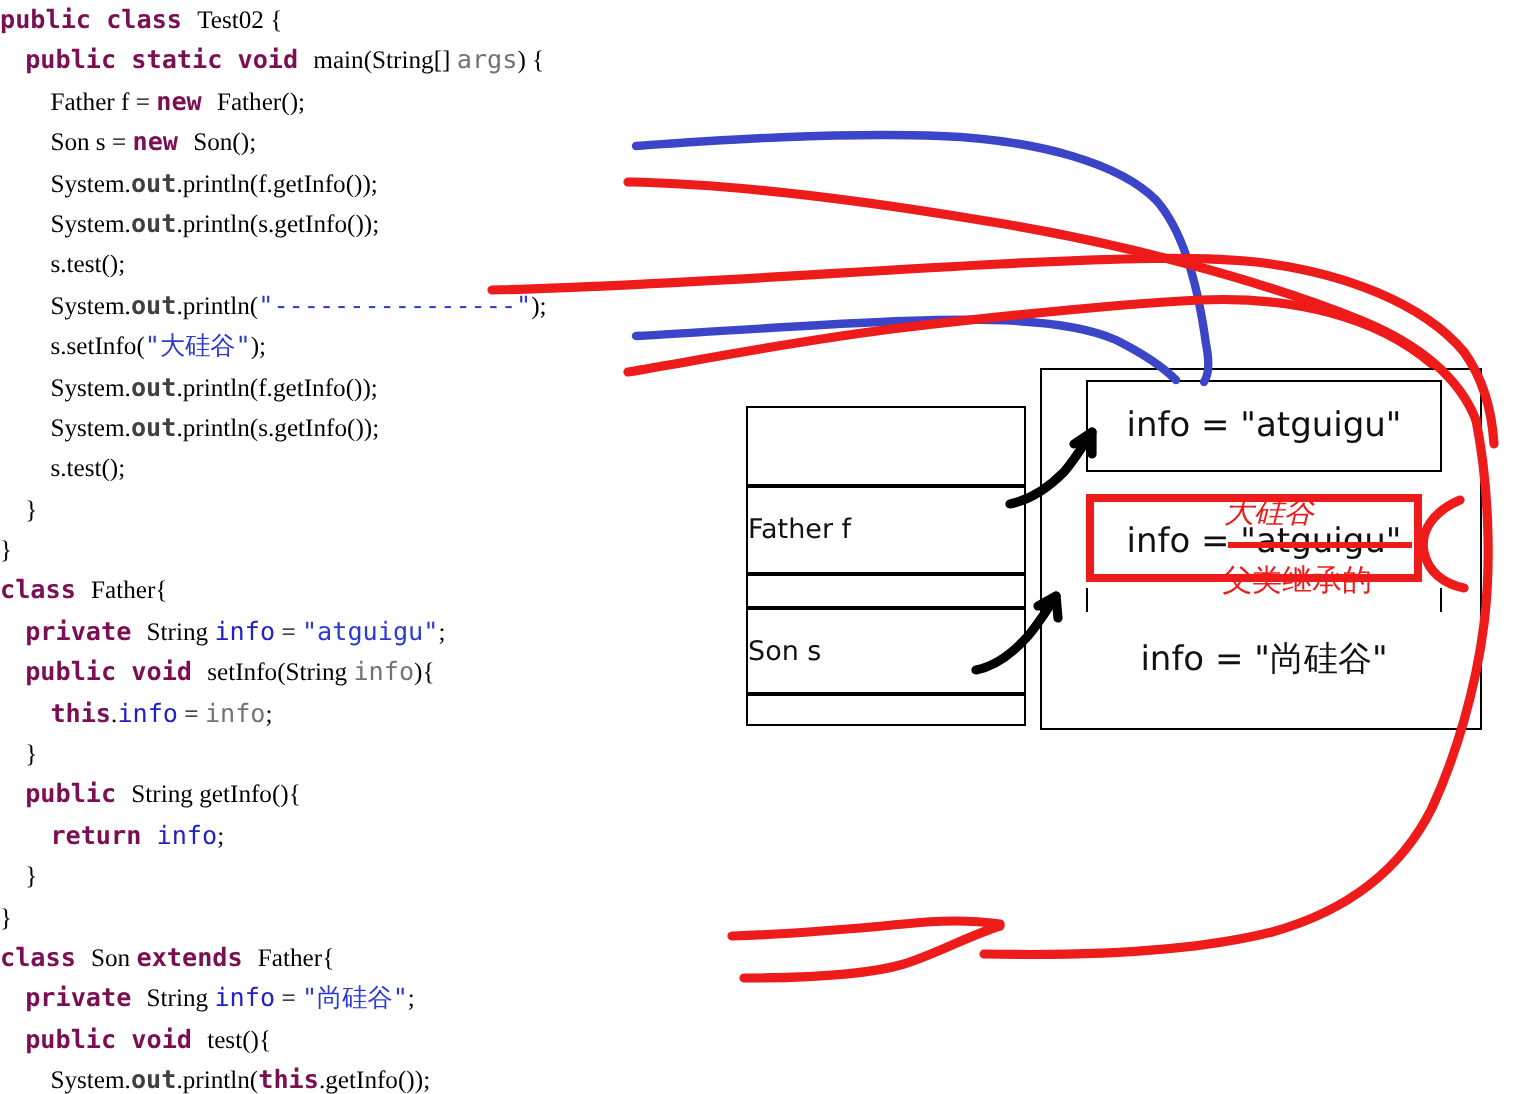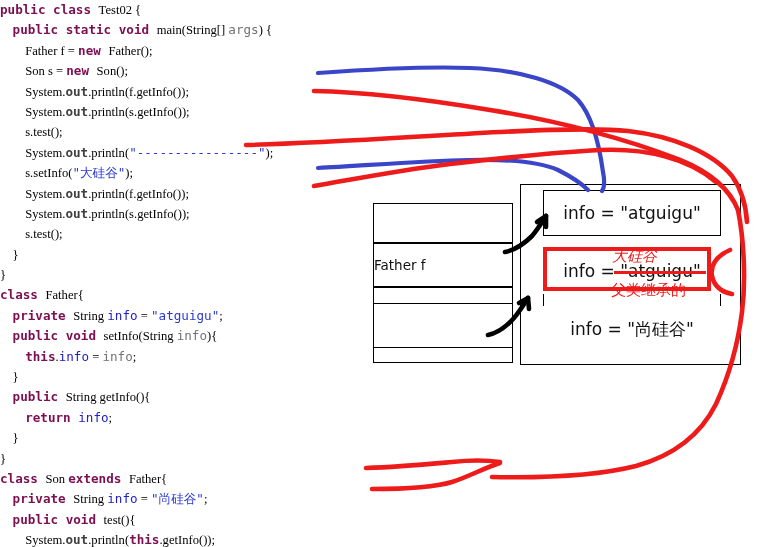--- a/index.html
+++ b/index.html
@@ -71,20 +71,23 @@
 
   <div class="cell" style="left:373px;top:203px;width:140px;height:40px;">
     <span></span>
   </div>
   <div class="cell" style="left:373px;top:243px;width:140px;height:44px;">
     <span>Father  f</span>
   </div>
   <div class="cell" style="left:373px;top:287px;width:140px;height:17px;">
     <span></span>
   </div>
+  <div class="cell" style="left:373px;top:304px;width:140px;height:43px;">
+    <span>Son  s</span>
+  </div>
   <div class="cell" style="left:373px;top:347px;width:140px;height:16px;">
     <span></span>
   </div>
 
   <div class="box" id="heap-box" style="left:520px;top:184px;width:221px;height:181px;"></div>
 
   <div class="heapcell" style="left:543px;top:190px;width:178px;height:46px;">
     <span>info = "atguigu"</span>
   </div>
 

